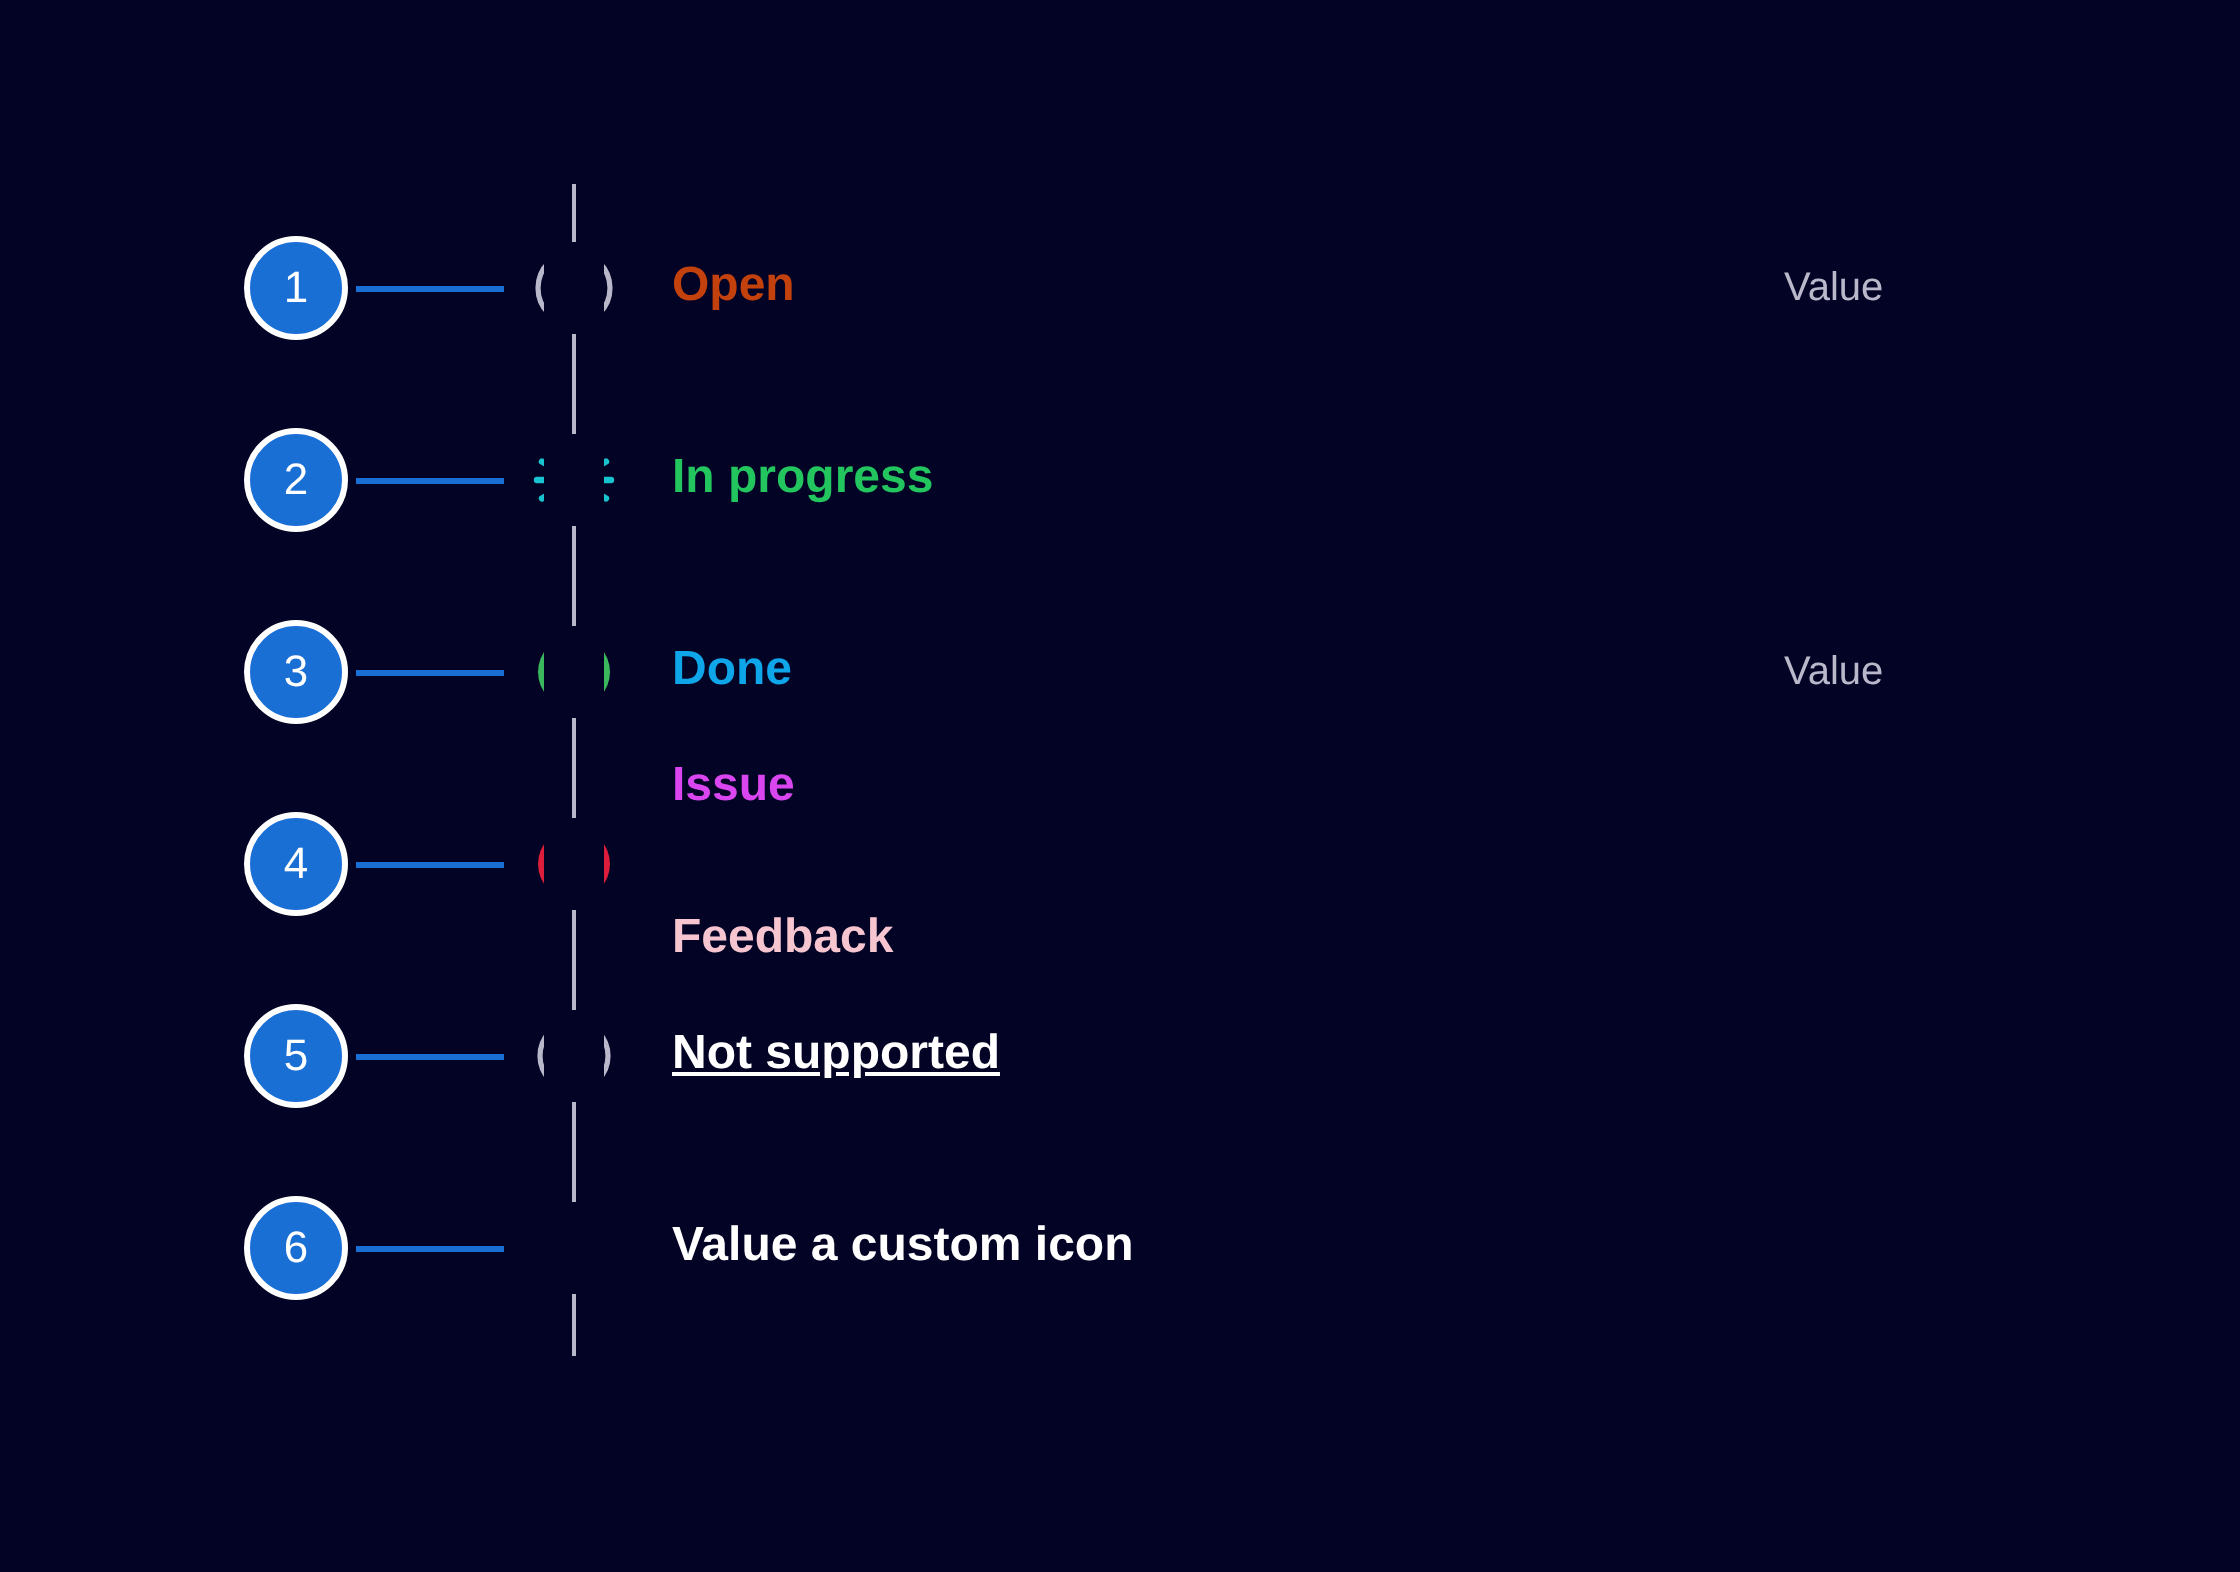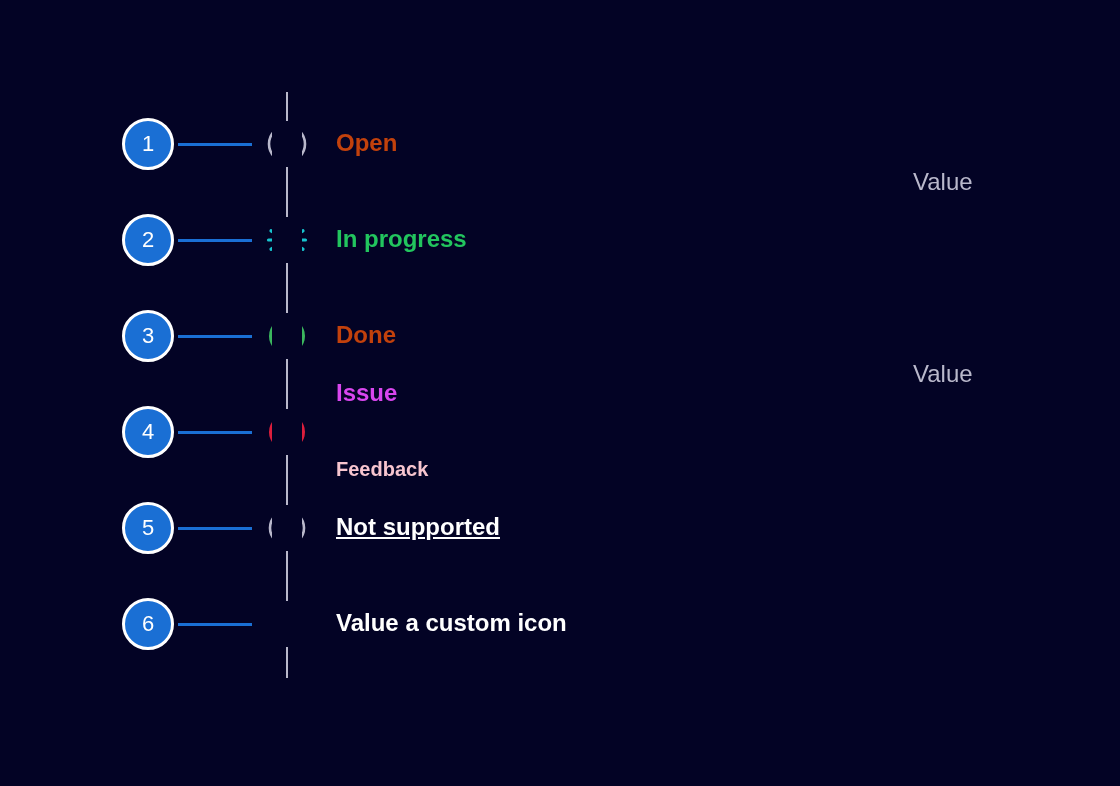--- a/index.html
+++ b/index.html
@@ -99,38 +99,37 @@
     transform: translateY(-50%);
   }
   .label-primary {
     font-size: 24px;
     font-weight: bold;
     color: #ffffff;
     line-height: 36px;
     white-space: nowrap;
   }
   .label-secondary {
-    font-size: 20px;
+    font-size: 24px;
     font-weight: bold;
     line-height: 36px;
     white-space: nowrap;
     margin-top: 40px;
   }
 
   
   .value {
     position: absolute;
-    left: 913px;
-    font-size: 24px;
+    left: 892px;
+    font-size: 20px;
     font-weight: 400;
     color: #b9b8cb;
     line-height: 30px;
     transform: translateY(-50%);
     white-space: nowrap;
-    margin-top: 38px;
   }
 </style>
 </head>
 <body>
 
 <div id="stage">
   <div class="spine"></div>
   <div id="rows-host">
       <div class="row" style="top: 144px;">
         <div class="badge" style="background: rgb(26, 111, 212); border-color: rgb(255, 255, 255); color: rgb(255, 255, 255);">1</div>
@@ -171,21 +170,21 @@
       <div class="row" style="top: 336px;">
         <div class="badge" style="background: rgb(26, 111, 212); border-color: rgb(255, 255, 255); color: rgb(255, 255, 255);">3</div>
         <div class="leader" style="background: rgb(26, 111, 212);"></div>
         <div class="icon">
           <svg viewBox="0 0 44 44" xmlns="http://www.w3.org/2000/svg">
             <circle cx="22" cy="22" r="18" fill="#3bb75e"></circle>
             <path d="M13.5 22.3 L19.4 28.2 L30.8 16.3" fill="none" stroke="#041038" stroke-width="4.4" stroke-linecap="round" stroke-linejoin="round"></path>
           </svg>
         </div>
         <div class="labels">
-          <div class="label-primary" style="color: #c2410c;">Done</div>
+          <div class="label-primary" style="color: #0ea5e9;">Done</div>
         </div>
         <div class="value" style="color: rgb(185, 184, 203);">Value</div>
       </div>
       <div class="row" style="top: 432px;">
         <div class="badge" style="background: rgb(26, 111, 212); border-color: rgb(255, 255, 255); color: rgb(255, 255, 255);">4</div>
         <div class="leader" style="background: rgb(26, 111, 212);"></div>
         <div class="icon">
           <svg viewBox="0 0 44 44" xmlns="http://www.w3.org/2000/svg">
             <circle cx="22" cy="22" r="18" fill="#dc1e3c"></circle>
             <rect x="19.9" y="11.6" width="4.2" height="13.4" rx="2.1" fill="#ffffff"></rect>

